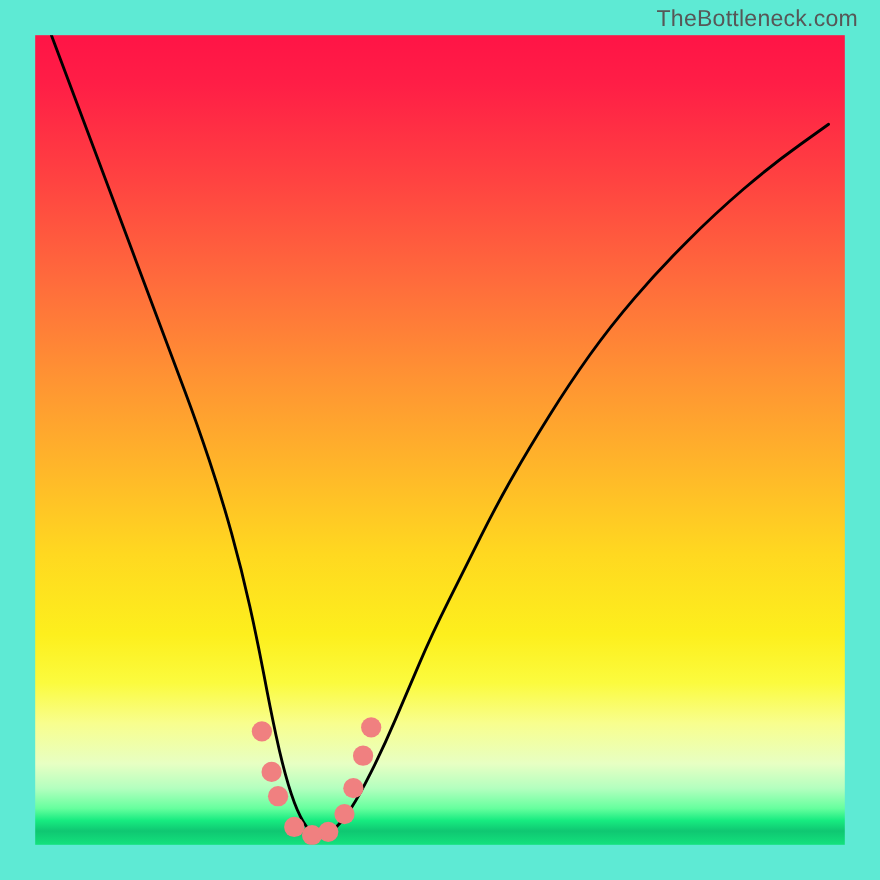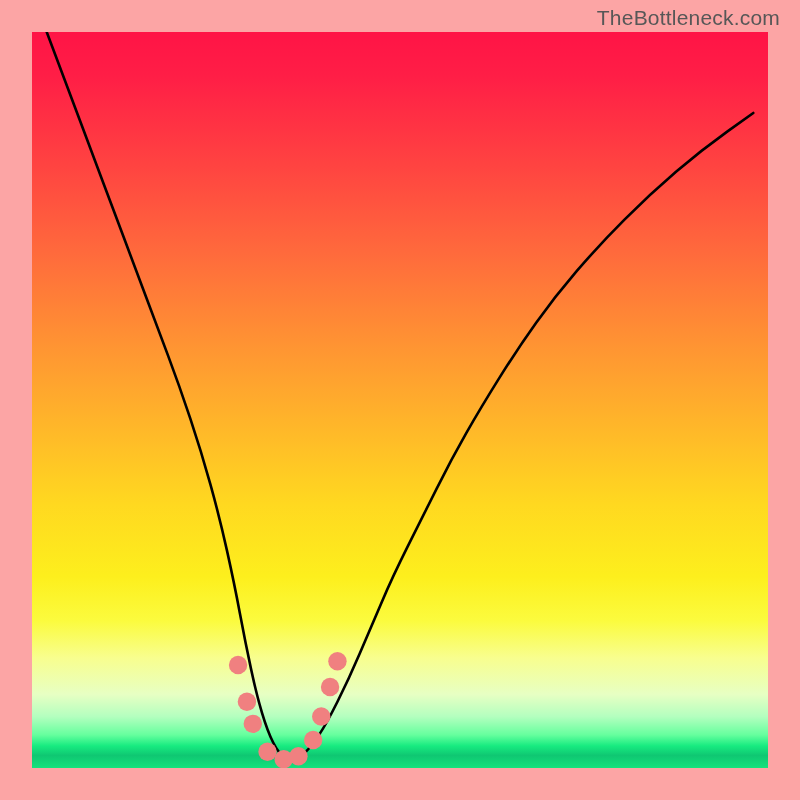--- a/index.html
+++ b/index.html
@@ -8,21 +8,21 @@
     width: 800px;
     height: 800px;
     overflow: hidden;
     background: #000;
     font-family: Arial, Helvetica, sans-serif;
   }
   .frame {
     position: relative;
     width: 800px;
     height: 800px;
-    background: #fca5a5;
+    background: #5eead4;
   }
   .plot-area {
     position: absolute;
     left: 32px;
     top: 32px;
     width: 736px;
     height: 736px;
     
     background: linear-gradient(
       to bottom,

